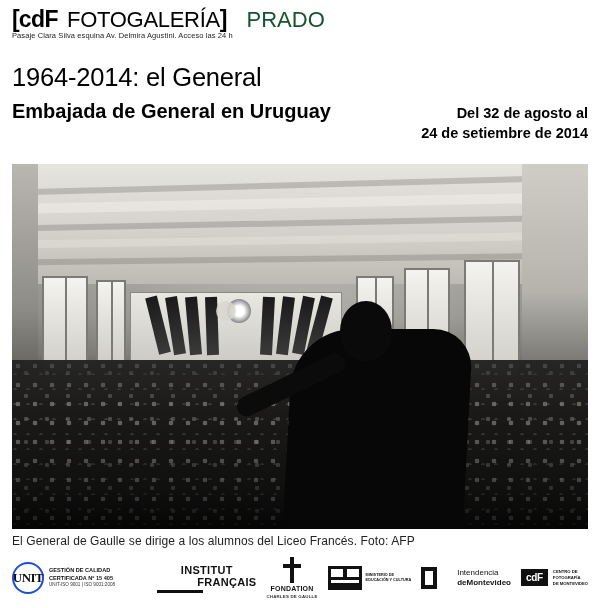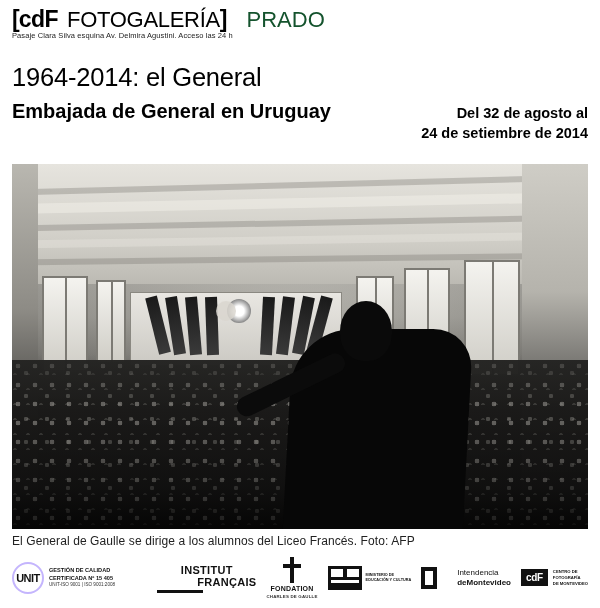--- a/index.html
+++ b/index.html
@@ -272,27 +272,28 @@
 
   .logo-uy {
     display: flex;
     align-items: center;
     gap: 5px;
   }
   .uy-mark {
     width: 28px;
     height: 28px;
     border-radius: 50%;
-    border: 2px solid #c4b5fd;
+    border: 2px solid #1d4ed8;
     display: flex;
     align-items: center;
     justify-content: center;
-    font-size: 11px;
+    font-size: 13px;
     font-weight: 700;
     letter-spacing: -0.5px;
+    font-family: Liberation Serif, serif;
   }
   .uy-text {
     font-size: 5.6px;
     line-height: 1.35;
     font-weight: 700;
     color: #111;
   }
   .uy-text .thin { font-weight: 400; font-size: 4.6px; color: #333; }
 
   .logo-if {

